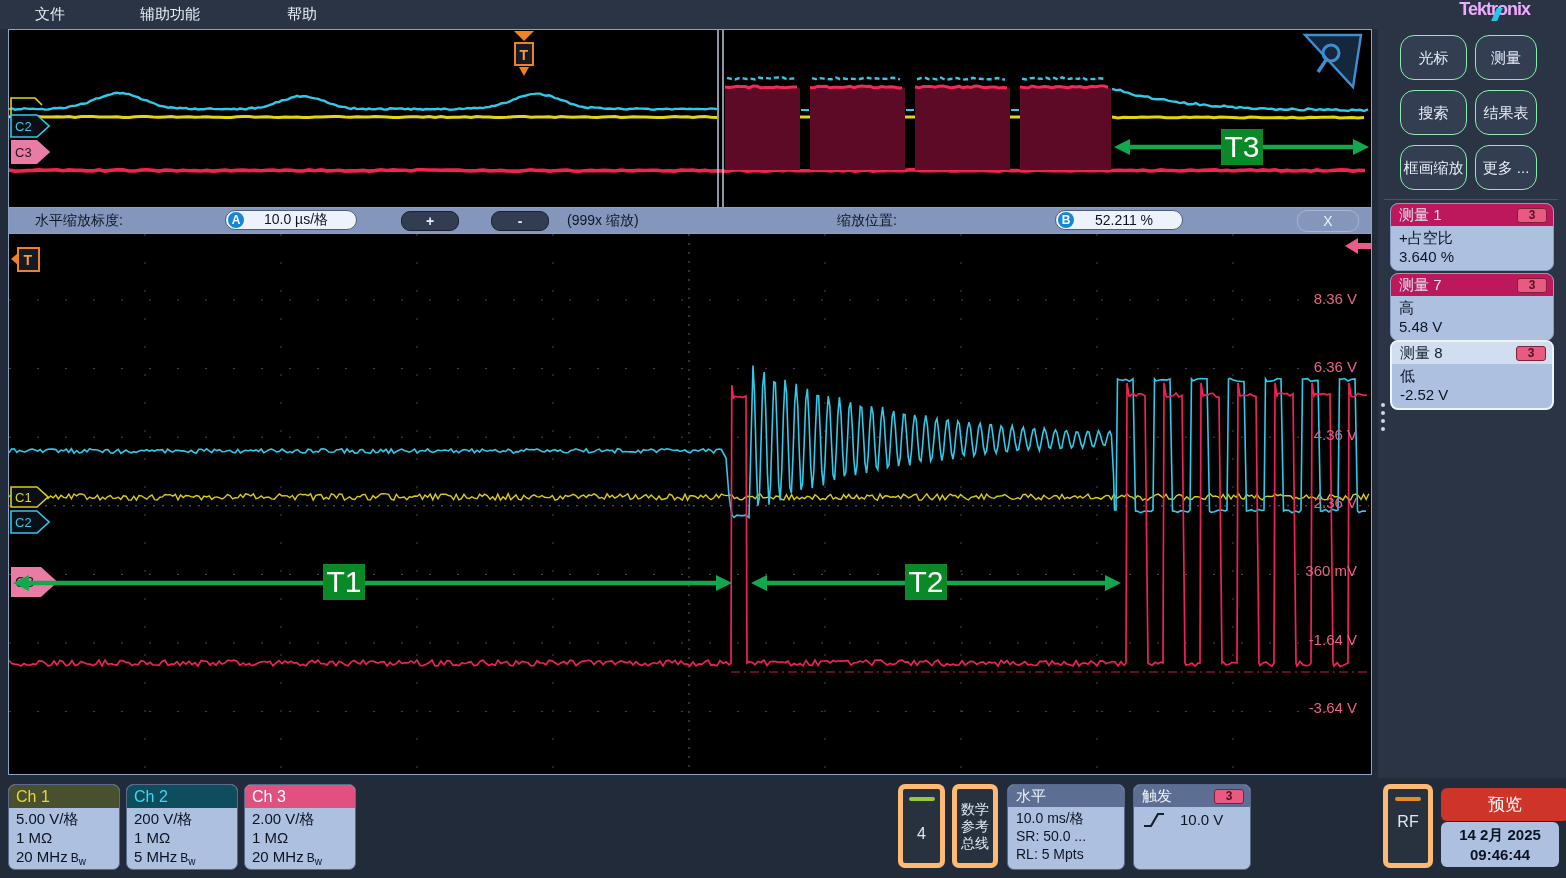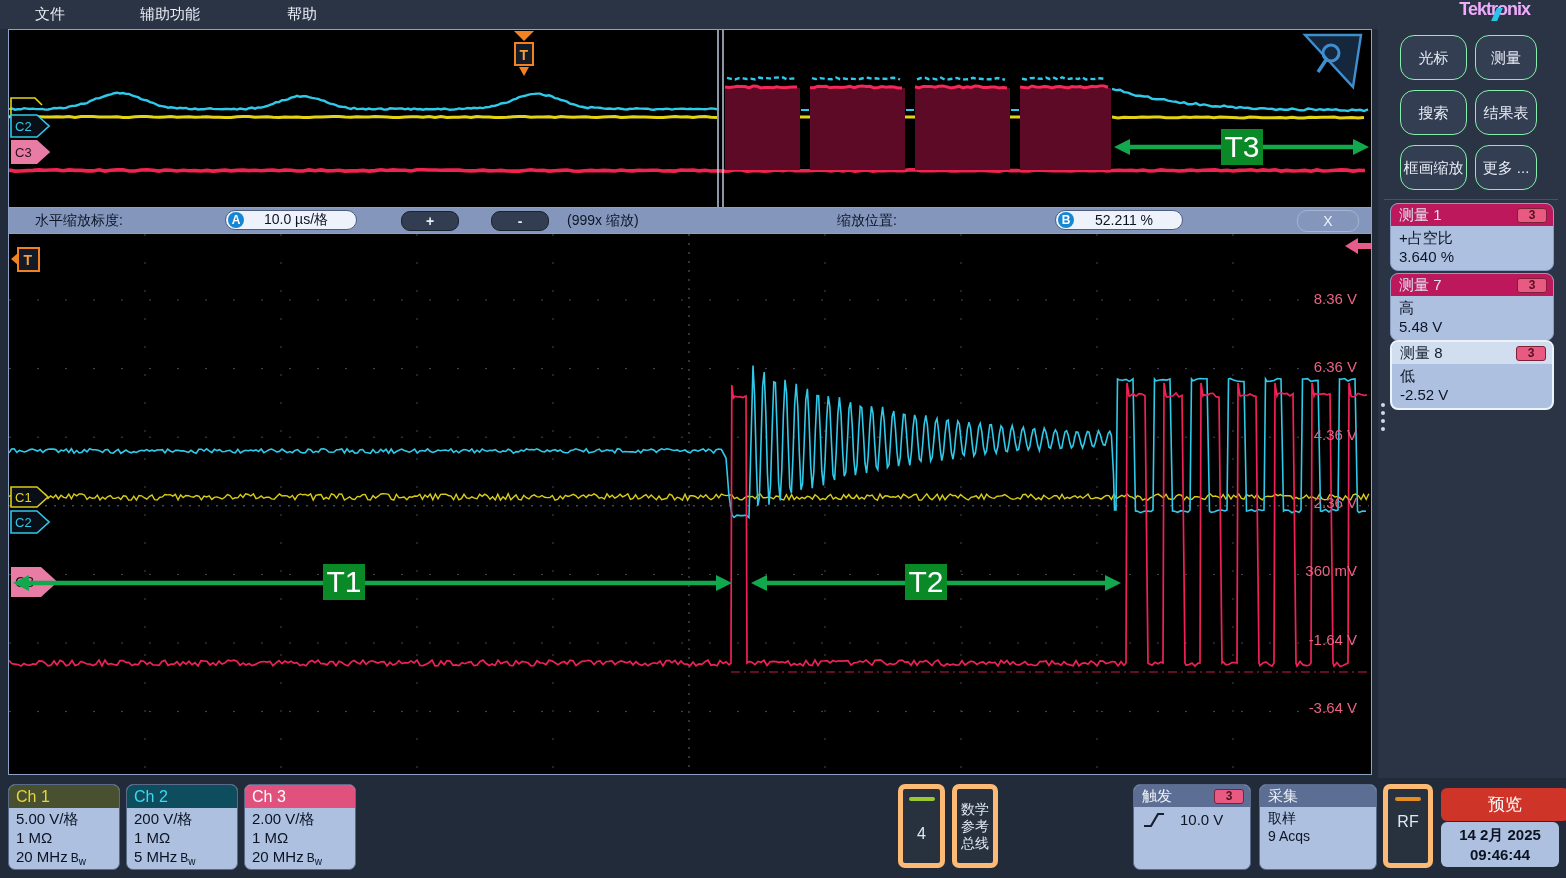--- a/index.html
+++ b/index.html
@@ -295,45 +295,46 @@
     <div class="sq" style="left:898px;width:47px">
       <span class="accent" style="background:#9ac832"></span>
       <span style="font-size:16px;margin-top:24px">4</span>
     </div>
     <div class="sq" style="left:952px;width:46px;justify-content:center">
       <span style="font-size:14px;line-height:17px">数学</span>
       <span style="font-size:14px;line-height:17px">参考</span>
       <span style="font-size:14px;line-height:17px">总线</span>
     </div>
 
+    <div class="bb" style="left:1007px">
+      <div class="hd">
+          <span class="t">水平</span>
+        </div>
+      <div class="bd">
+        <div>10.0 ms/格</div>
+        <div>SR: 50.0 ...</div>
+        <div>RL: 5 Mpts</div>
+      </div>
+    </div>
 
     <div class="bb" style="left:1133px">
       <div class="hd">
         <span class="t">触发</span>
         <span class="chip">3</span>
       </div>
       <div class="bd">
         <div class="trig-row">
           <svg width="24" height="18">
             <polyline points="2,15 9,15 16,3 22,3" fill="none" stroke="#16202e" stroke-width="2.2"></polyline>
           </svg>
           <span style="font-size:15px">10.0 V</span>
         </div>
       </div>
     </div>
 
-    <div class="bb" style="left:1259px">
-      <div class="hd">
-          <span class="t">采集</span>
-        </div>
-      <div class="bd">
-        <div>取样</div>
-        <div>9 Acqs</div>
-      </div>
-    </div>
 
     <div class="sq" style="left:1383px;width:50px">
       <span class="accent" style="background:#e88c20"></span>
       <span style="font-size:16px;margin-top:12px">RF</span>
     </div>
 
     <div class="preview">预览</div>
     <div class="datetime">
       <span>14 2月 2025</span>
       <span>09:46:44</span>

